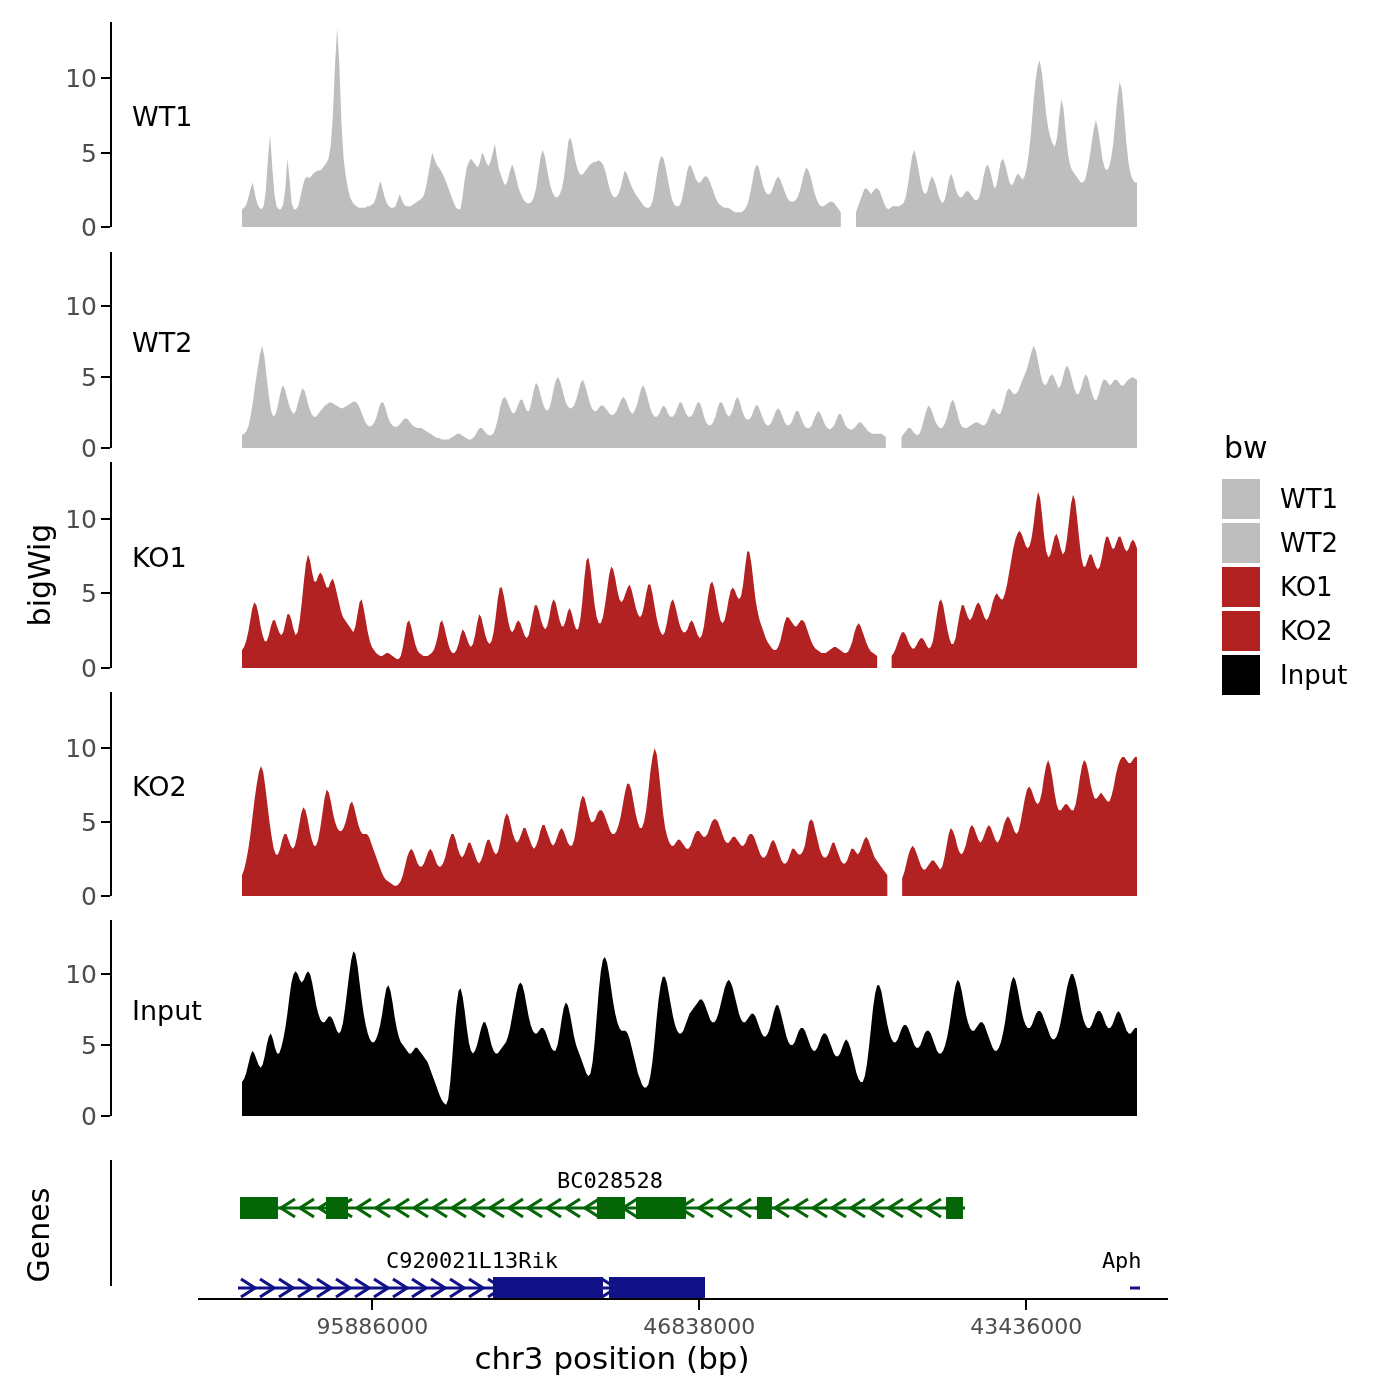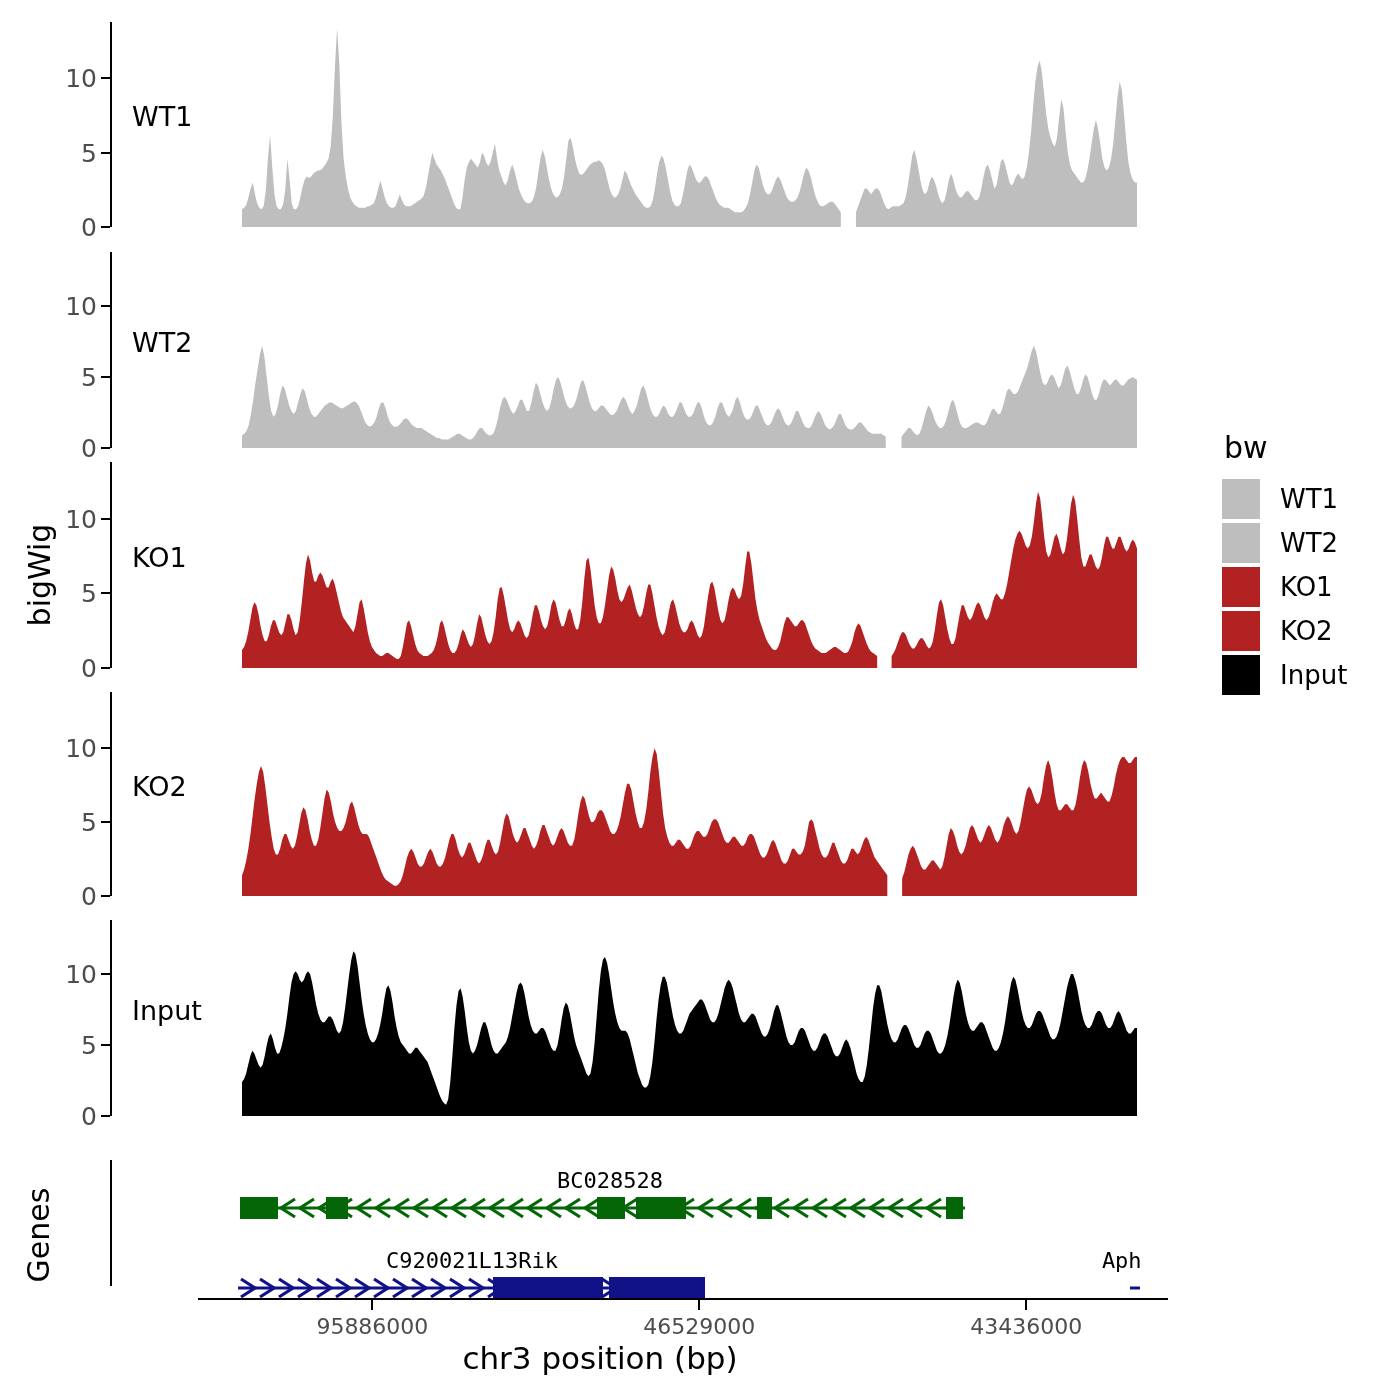--- a/index.html
+++ b/index.html
@@ -116,20 +116,21 @@
     color: #4d4d4d;
     white-space: nowrap;
   }
   #x-axis-title {
     position: absolute;
     left: 0; top: 1340px;
     width: 1200px;
     text-align: center;
     font-size: 31px;
     color: #000;
+    padding-left: 12px;
   }
 
   
   #legend {
     position: absolute;
     left: 1222px; top: 430px;
     width: 175px;
   }
   #legend-title {
     font-size: 30px;
@@ -314,21 +315,21 @@
           <text x="1025" y="108" text-anchor="middle" font-family="&quot;DejaVu Sans Mono&quot;, monospace" font-size="22" fill="#000">Aph1a</text>
         </g>
       </svg>
   </div>
 
   <div id="x-axis"></div>
   <div id="x-ticks">
       <div class="xtick" style="left: 371.382px; top: 1300px;"></div>
       <div class="xticklab" style="left: 372.382px; top: 1314px;">95886000</div>
       <div class="xtick" style="left: 698.348px; top: 1300px;"></div>
-      <div class="xticklab" style="left: 699.348px; top: 1314px;">46529000</div>
+      <div class="xticklab" style="left: 699.348px; top: 1314px;">46838000</div>
       <div class="xtick" style="left: 1025.31px; top: 1300px;"></div>
       <div class="xticklab" style="left: 1026.31px; top: 1314px;">43436000</div>
     </div>
   <div id="x-axis-title">chr3 position (bp)</div>
 
   <div id="legend">
     <div id="legend-title">bw</div>
     <div id="legend-items">
         <div class="legend-row">
           <div class="legend-swatch" style="background: rgb(190, 190, 190);"></div>

